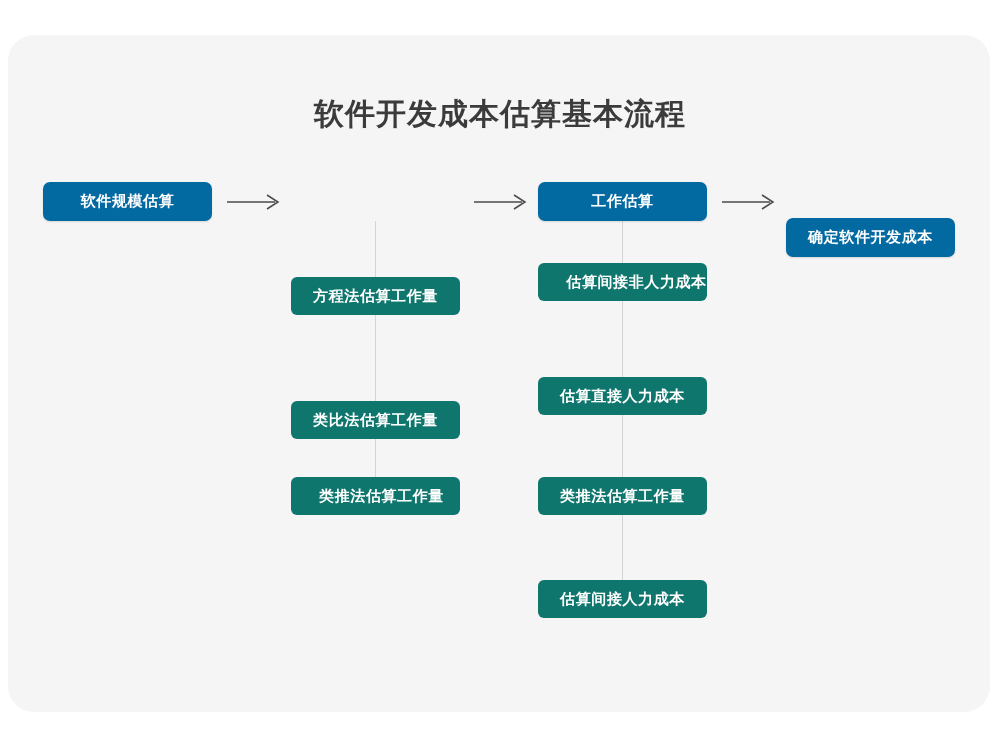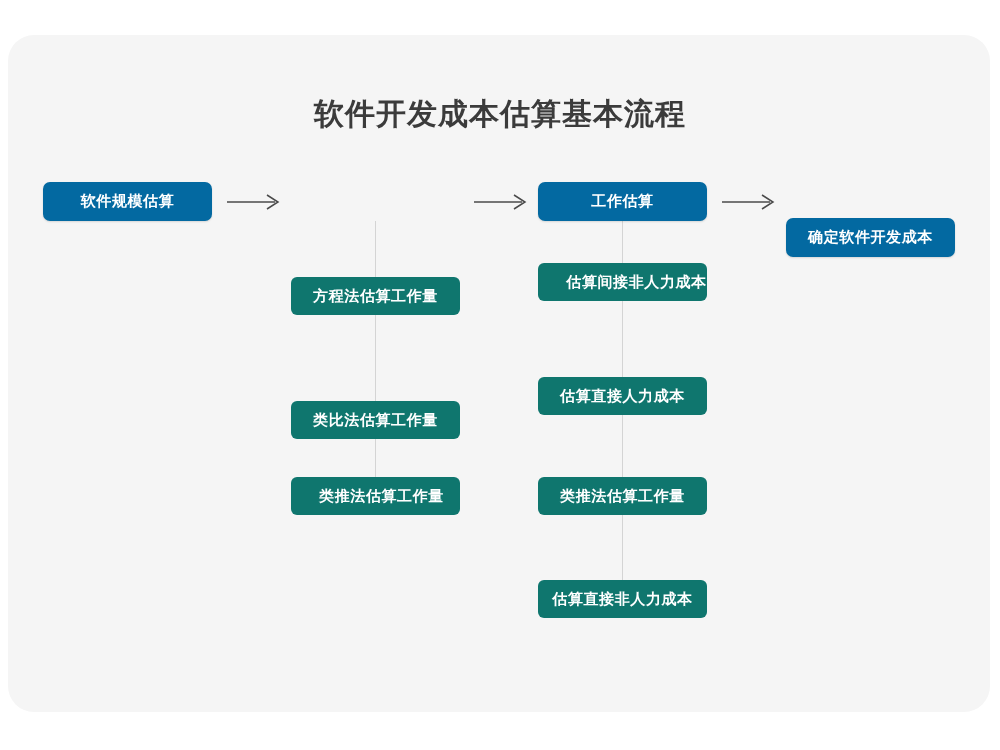--- a/index.html
+++ b/index.html
@@ -154,15 +154,15 @@
   <div class="node secondary" id="s-analogy">类比法估算工作量</div>
 
   <div class="node secondary" id="s-infer">类推法估算工作量</div>
 
   <div class="node secondary" id="s-ind-non">估算间接非人力成本</div>
 
   <div class="node secondary" id="s-dir-lab">估算直接人力成本</div>
 
   <div class="node secondary" id="s-ind-lab">类推法估算工作量</div>
 
-  <div class="node secondary" id="s-dir-non">估算直接非人力成本</div>
+  <div class="node secondary" id="s-dir-non">估算间接人力成本</div>
 
 </div>
 
 </body></html>

